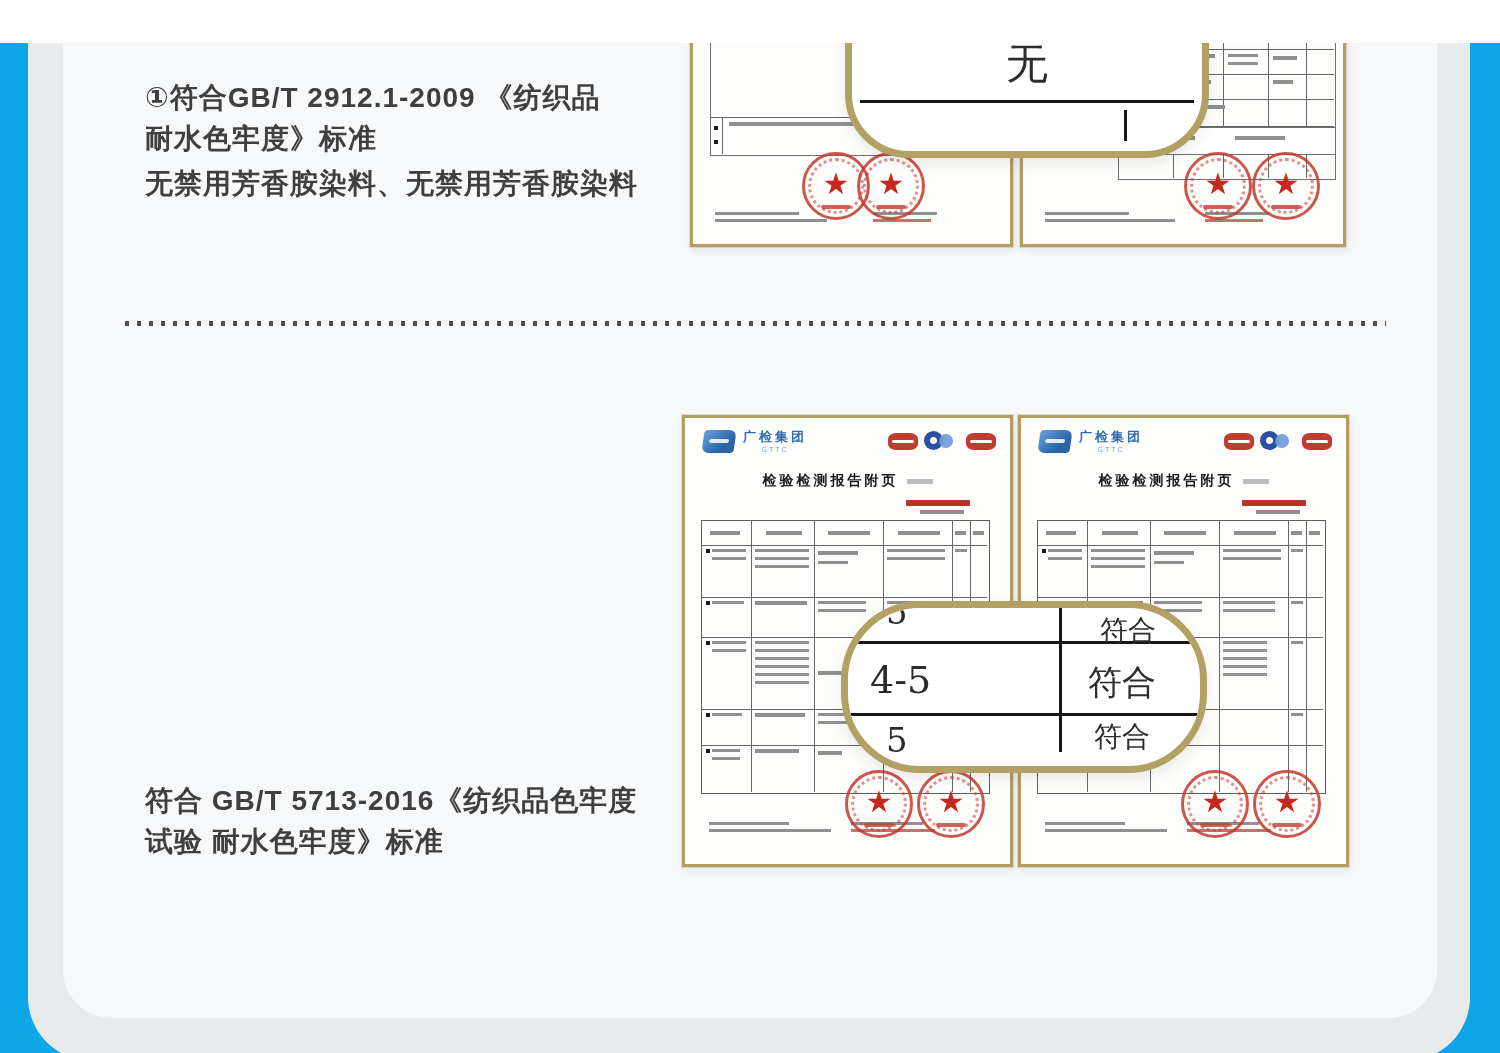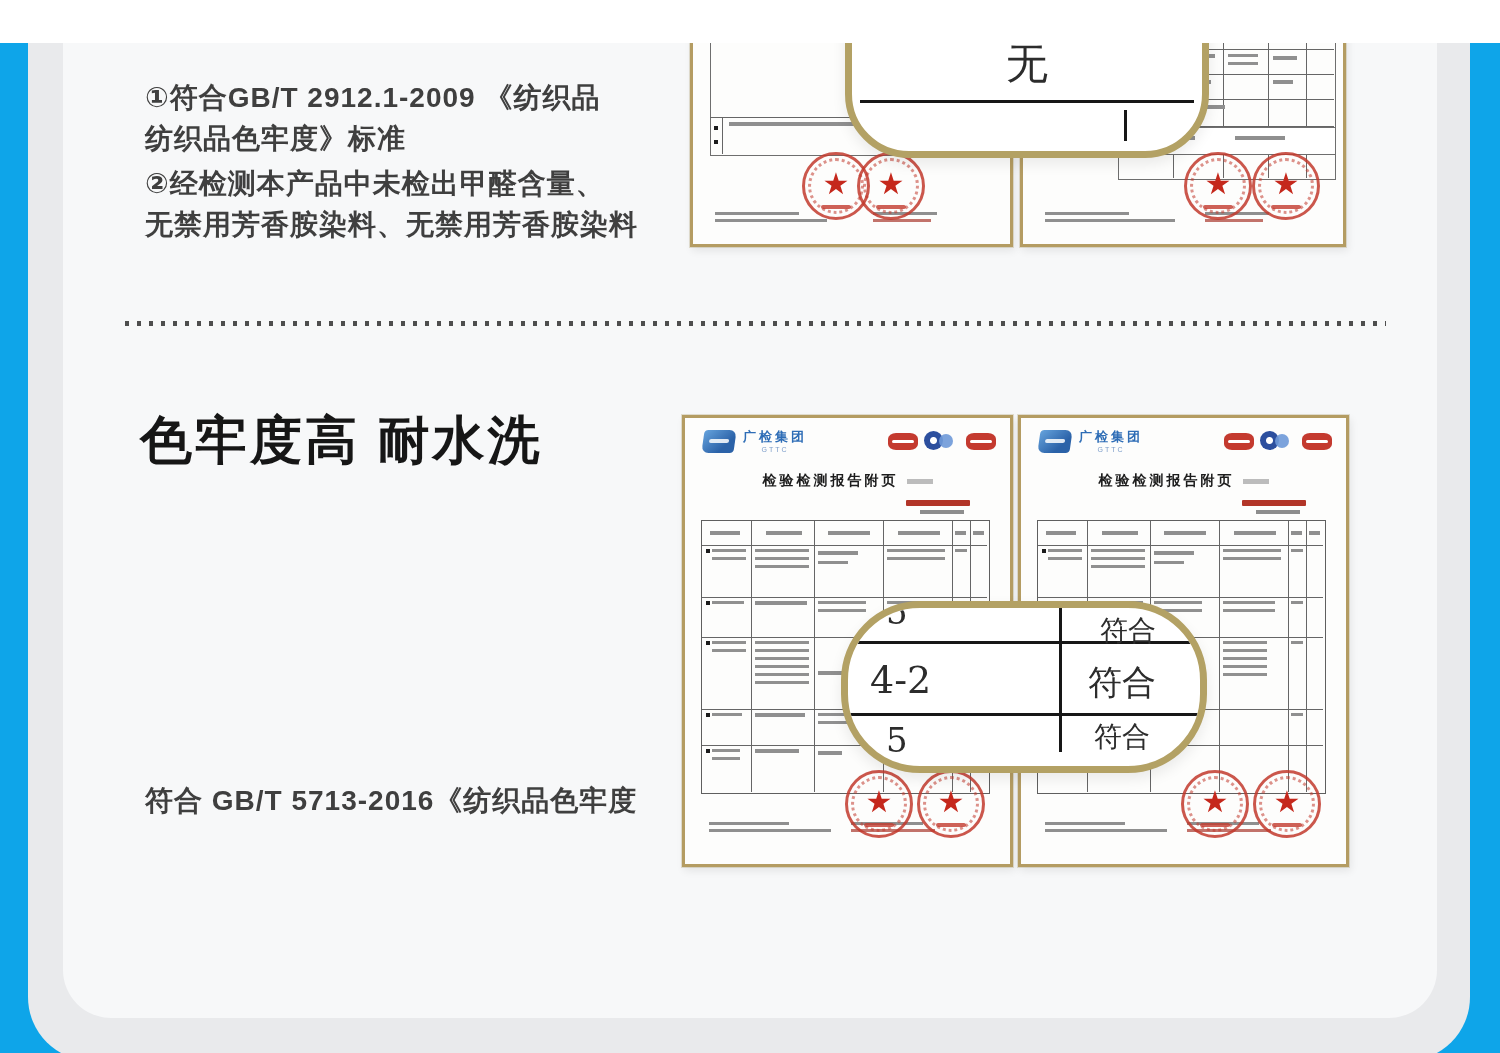--- a/index.html
+++ b/index.html
@@ -69,33 +69,32 @@
 </head>
 <body>
 
 <div id="stage">
   <div class="band">
     <div class="card"></div>
   </div>
 
   <div class="para p1">
     <div>①符合GB/T 2912.1-2009 《纺织品</div>
-    <div>纺织品色牢度》标准</div>
+    <div>耐水色牢度》标准</div>
   </div>
   <div class="para p2">
-    <div>②经检测本产品中未检出甲醛含量、</div>
     <div>无禁用芳香胺染料、无禁用芳香胺染料</div>
   </div>
 
   <div class="divider"></div>
 
-  <div class="heading">色牢度高 耐水洗</div>
 
   <div class="para note">
     <div>符合 GB/T 5713-2016《纺织品色牢度</div>
+    <div>试验  耐水色牢度》标准</div>
   </div>
 
   <div class="cert cert-tl">
     <div style="position:absolute;left:17px;top:-20px;width:272px;height:340px;border:1px solid #6e6e6e;"></div>
     <div class="hl" style="left:17px;top:283px;width:272px;"></div>
     <div class="vl" style="left:29px;top:283px;height:37px;"></div>
     <div class="bar" style="left:36px;top:288px;width:150px;height:4px;"></div>
     <div class="bar" style="left:200px;top:288px;width:60px;height:4px;"></div>
     <div class="sq" style="left:21px;top:292px;"></div>
     <div class="sq" style="left:21px;top:306px;"></div>
@@ -307,19 +306,19 @@
     <div class="bvl" style="left:272px;top:170px;height:31px;"></div>
   </div>
 
   <div class="bubble bubble-bot">
     <div class="bb-clip">
       <div class="bvl" style="left:211px;top:0;height:144px;"></div>
       <div class="bhl" style="top:33px;"></div>
       <div class="bhl" style="top:105px;"></div>
       <div class="cell-txt serif" style="left:38px;top:-16px;font-size:34px;">5</div>
       <div class="cell-txt serif" style="left:252px;top:4px;font-size:28px;">符合</div>
-      <div class="cell-txt serif" style="left:22px;top:50px;font-size:38px;">4-2</div>
+      <div class="cell-txt serif" style="left:22px;top:50px;font-size:38px;">4-5</div>
       <div class="cell-txt serif" style="left:240px;top:52px;font-size:34px;">符合</div>
       <div class="cell-txt serif" style="left:38px;top:112px;font-size:34px;">5</div>
       <div class="cell-txt serif" style="left:246px;top:110px;font-size:28px;">符合</div>
     </div>
   </div>
 </div>
 
 </body></html>

